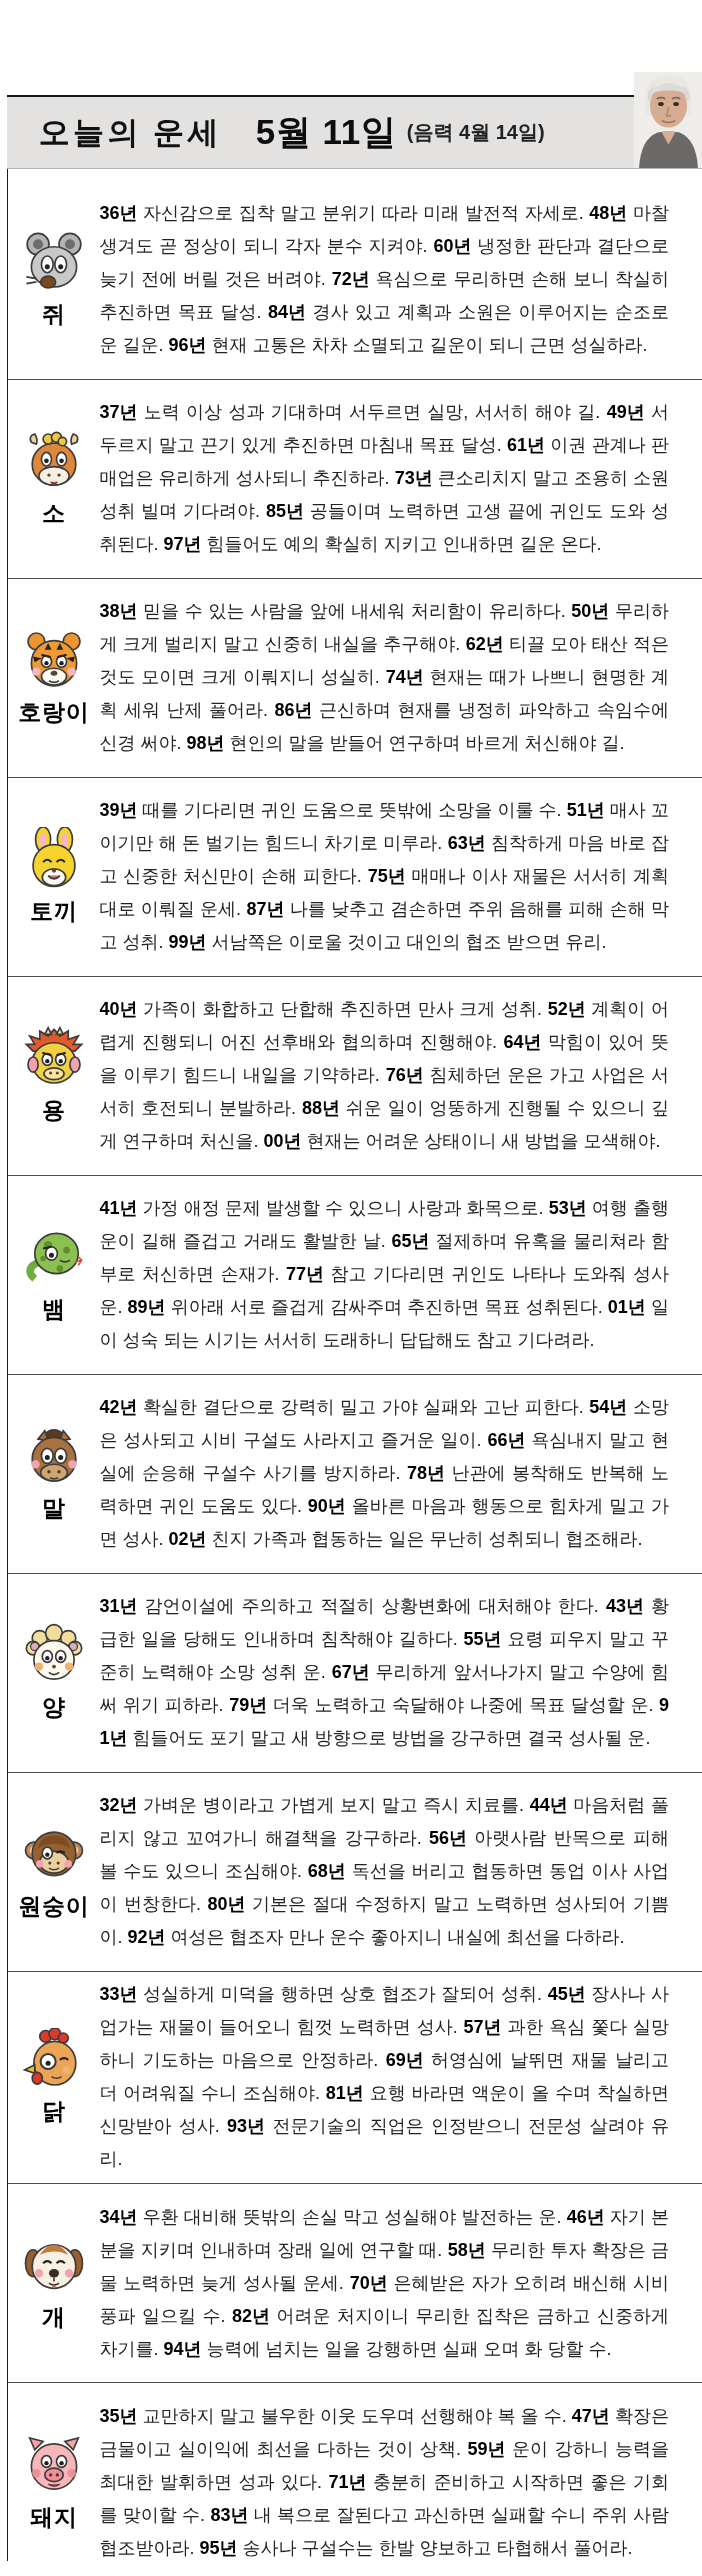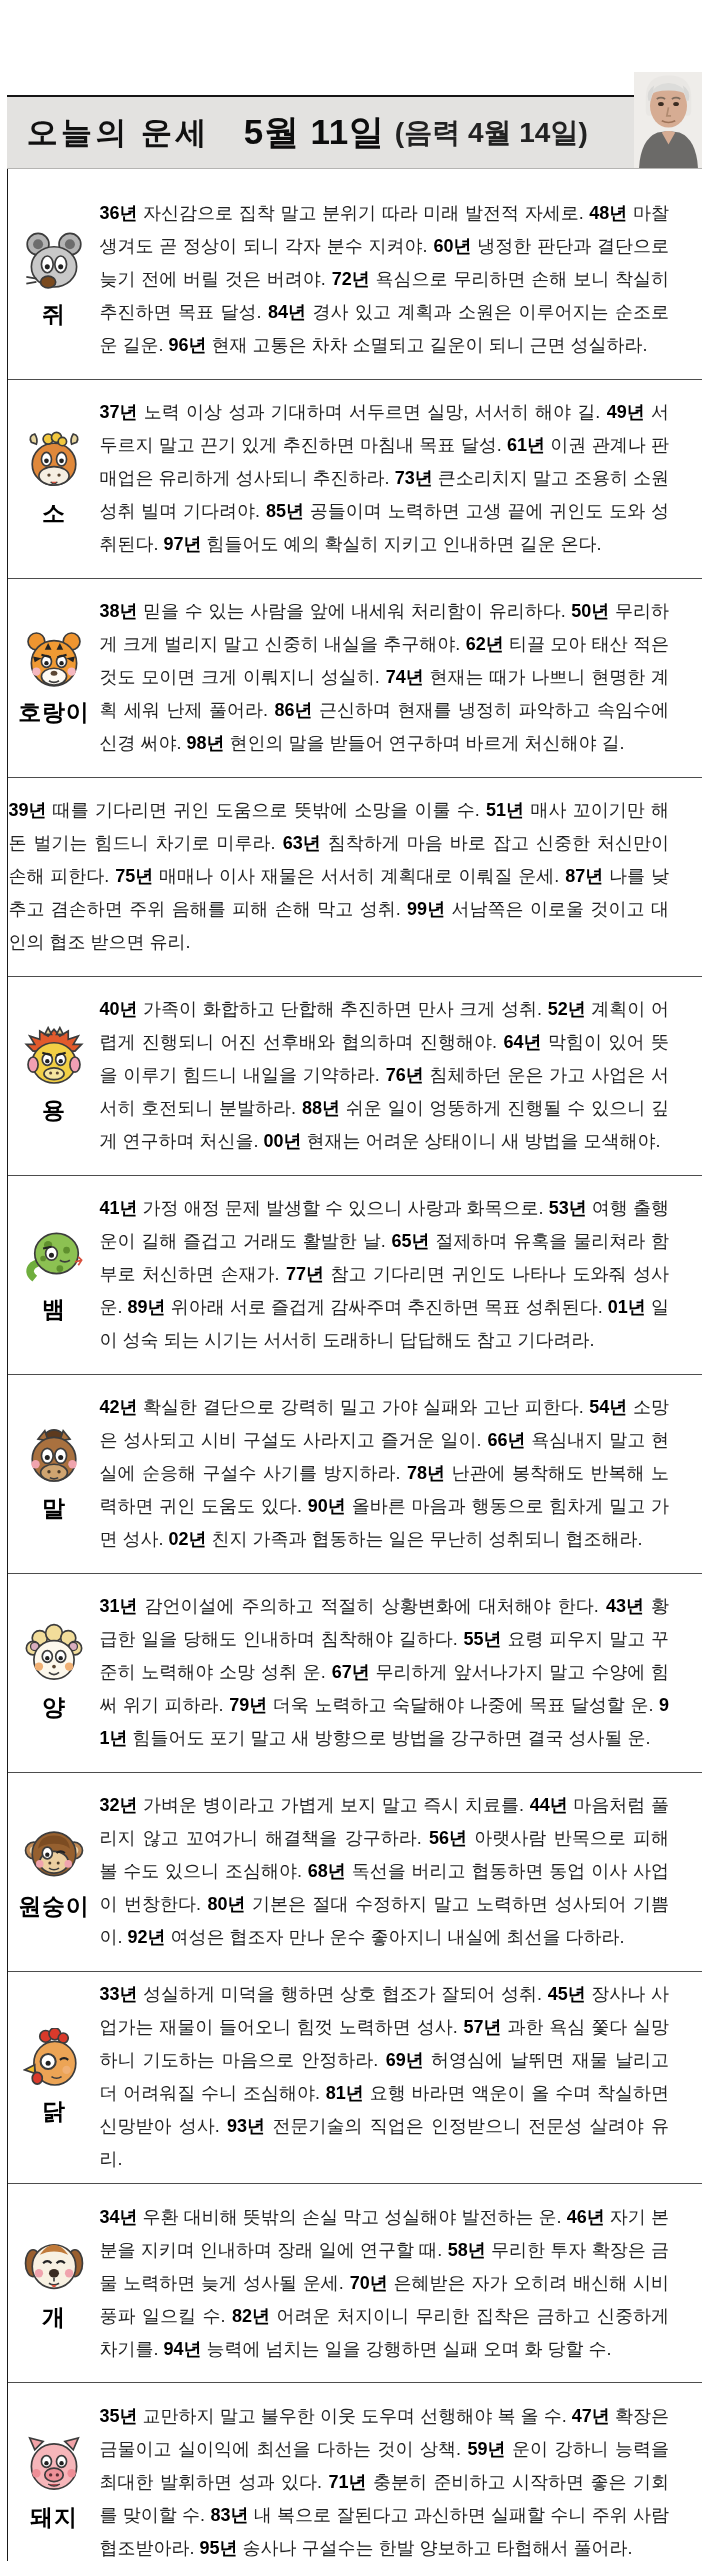--- a/index.html
+++ b/index.html
@@ -1,24 +1,24 @@
 <!DOCTYPE html>
 <html lang="ko" style="font-size:13.5px"><head>
 <meta charset="utf-8">
 <style>
   html,body{margin:0;padding:0;background:#fff;}
   body{width:703px;font-family:"Liberation Sans","DejaVu Sans",sans-serif;color:#1a1a1a;}
   .page{position:relative;width:703px;height:2576px;overflow:hidden;background:#fff;}
   .left-rule{position:absolute;left:6.7px;top:95px;height:2466px;width:1.7px;background:#1a1a1a;}
   .top-spacer{height:95px;}
   .header{position:relative;margin-left:6.7px;border-top:2.5px solid #151515;}
-  .header-bar{height:71px;background:#e3e2e0;border-bottom:0.8px solid #b5b4b2;display:flex;align-items:center;padding-left:20px;}
+  .header-bar{height:71px;background:#e3e2e0;border-bottom:0.8px solid #b5b4b2;display:flex;align-items:center;padding-left:32px;}
   .title{font-family:"Liberation Serif","DejaVu Serif",serif;font-size:31px;font-weight:600;letter-spacing:3.4px;color:#111;}
   .date{font-size:35px;font-weight:bold;margin-left:34px;color:#0d0d0d;letter-spacing:0.8px;}
-  .lunar{font-size:28px;font-weight:600;margin-left:10px;color:#222;}
+  .lunar{font-size:20px;font-weight:600;margin-left:10px;color:#222;}
   .portrait{position:absolute;right:0;top:-25px;width:69px;height:96px;overflow:hidden;}
   .sections{margin:11.8px 0 0 8.4px;}
   .fortune-section{display:flex;align-items:center;min-height:199px;box-sizing:border-box;border-bottom:0.8px solid #4d4d4d;padding:6.7px 0;}
   .fortune-section:last-child{border-bottom:none;}
   .animal-col{flex:0 0 91px;display:flex;flex-direction:column;align-items:center;justify-content:center;gap:6.7px;}
   .animal-icon{width:62px;height:62px;display:block;}
   .animal-icon svg{display:block;}
   .animal-name{font-size:23px;font-weight:bold;color:#000;letter-spacing:0.8px;text-align:center;}
   .fortune-text{flex:1;margin:0;padding-right:34px;font-size:18px;line-height:33px;text-align:justify;word-break:break-all;color:#222;}
   .fortune-text b{color:#000;font-weight:bold;}
@@ -128,20 +128,37 @@
               <ellipse cx="37" cy="54" rx="4" ry="3" fill="#5a4632"></ellipse>
               <path d="M31 63 Q37 67 43 63" stroke="#3c3c3c" stroke-width="2" fill="none"></path>
             </svg>
           </span>
       <span class="animal-name">호랑이</span>
     </div>
     <p class="fortune-text"><b>38년</b>&nbsp;믿을 수 있는 사람을 앞에 내세워 처리함이 유리하다. <b>50년</b>&nbsp;무리하게 크게 벌리지 말고 신중히 내실을 추구해야. <b>62년</b>&nbsp;티끌 모아 태산 적은 것도 모이면 크게 이뤄지니 성실히. <b>74년</b>&nbsp;현재는 때가 나쁘니 현명한 계획 세워 난제 풀어라. <b>86년</b>&nbsp;근신하며 현재를 냉정히 파악하고 속임수에 신경 써야. <b>98년</b>&nbsp;현인의 말을 받들어 연구하며 바르게 처신해야 길.</p>
   </section>
 
   <section class="fortune-section">
+    <div class="animal-col">
+      <span class="animal-icon">
+            <svg width="62" height="62" viewBox="0 0 74 74" xmlns="http://www.w3.org/2000/svg">
+              <ellipse cx="24" cy="15" rx="9" ry="15" fill="#f6d32e" stroke="#3c3c3c" stroke-width="2"></ellipse>
+              <ellipse cx="50" cy="15" rx="9" ry="15" fill="#f6d32e" stroke="#3c3c3c" stroke-width="2"></ellipse>
+              <ellipse cx="24" cy="16" rx="4" ry="9" fill="#f7b6c8"></ellipse>
+              <ellipse cx="50" cy="16" rx="4" ry="9" fill="#f7b6c8"></ellipse>
+              <circle cx="37" cy="46" r="25" fill="#f6d32e" stroke="#3c3c3c" stroke-width="2"></circle>
+              <path d="M24 42 Q29 36 34 42" stroke="#222" stroke-width="2.5" fill="none"></path>
+              <path d="M40 42 Q45 36 50 42" stroke="#222" stroke-width="2.5" fill="none"></path>
+              <ellipse cx="37" cy="60" rx="14" ry="10" fill="#fdfaf3" stroke="#3c3c3c" stroke-width="2"></ellipse>
+              <path d="M30 58 Q37 66 44 58" fill="#e2607a" stroke="#3c3c3c" stroke-width="2"></path>
+              <circle cx="37" cy="52" r="2.5" fill="#5a4632"></circle>
+            </svg>
+          </span>
+      <span class="animal-name">토끼</span>
+    </div>
     <p class="fortune-text"><b>39년</b>&nbsp;때를 기다리면 귀인 도움으로 뜻밖에 소망을 이룰 수. <b>51년</b>&nbsp;매사 꼬이기만 해 돈 벌기는 힘드니 차기로 미루라. <b>63년</b>&nbsp;침착하게 마음 바로 잡고 신중한 처신만이 손해 피한다. <b>75년</b>&nbsp;매매나 이사 재물은 서서히 계획대로 이뤄질 운세. <b>87년</b>&nbsp;나를 낮추고 겸손하면 주위 음해를 피해 손해 막고 성취. <b>99년</b>&nbsp;서남쪽은 이로울 것이고 대인의 협조 받으면 유리.</p>
   </section>
 
   <section class="fortune-section">
     <div class="animal-col">
       <span class="animal-icon">
             <svg width="62" height="62" viewBox="0 0 74 74" xmlns="http://www.w3.org/2000/svg">
               <path d="M12 30 L4 22 L14 22 L8 12 L20 16 L20 6 L30 12 L37 4 L44 12 L54 6 L54 16 L66 12 L60 22 L70 22 L62 30 Z" fill="#e25a2c" stroke="#3c3c3c" stroke-width="2"></path>
               <path d="M26 10 L30 2 L34 10 Z" fill="#e8d6a0" stroke="#3c3c3c" stroke-width="2"></path>
               <path d="M40 10 L44 2 L48 10 Z" fill="#e8d6a0" stroke="#3c3c3c" stroke-width="2"></path>

